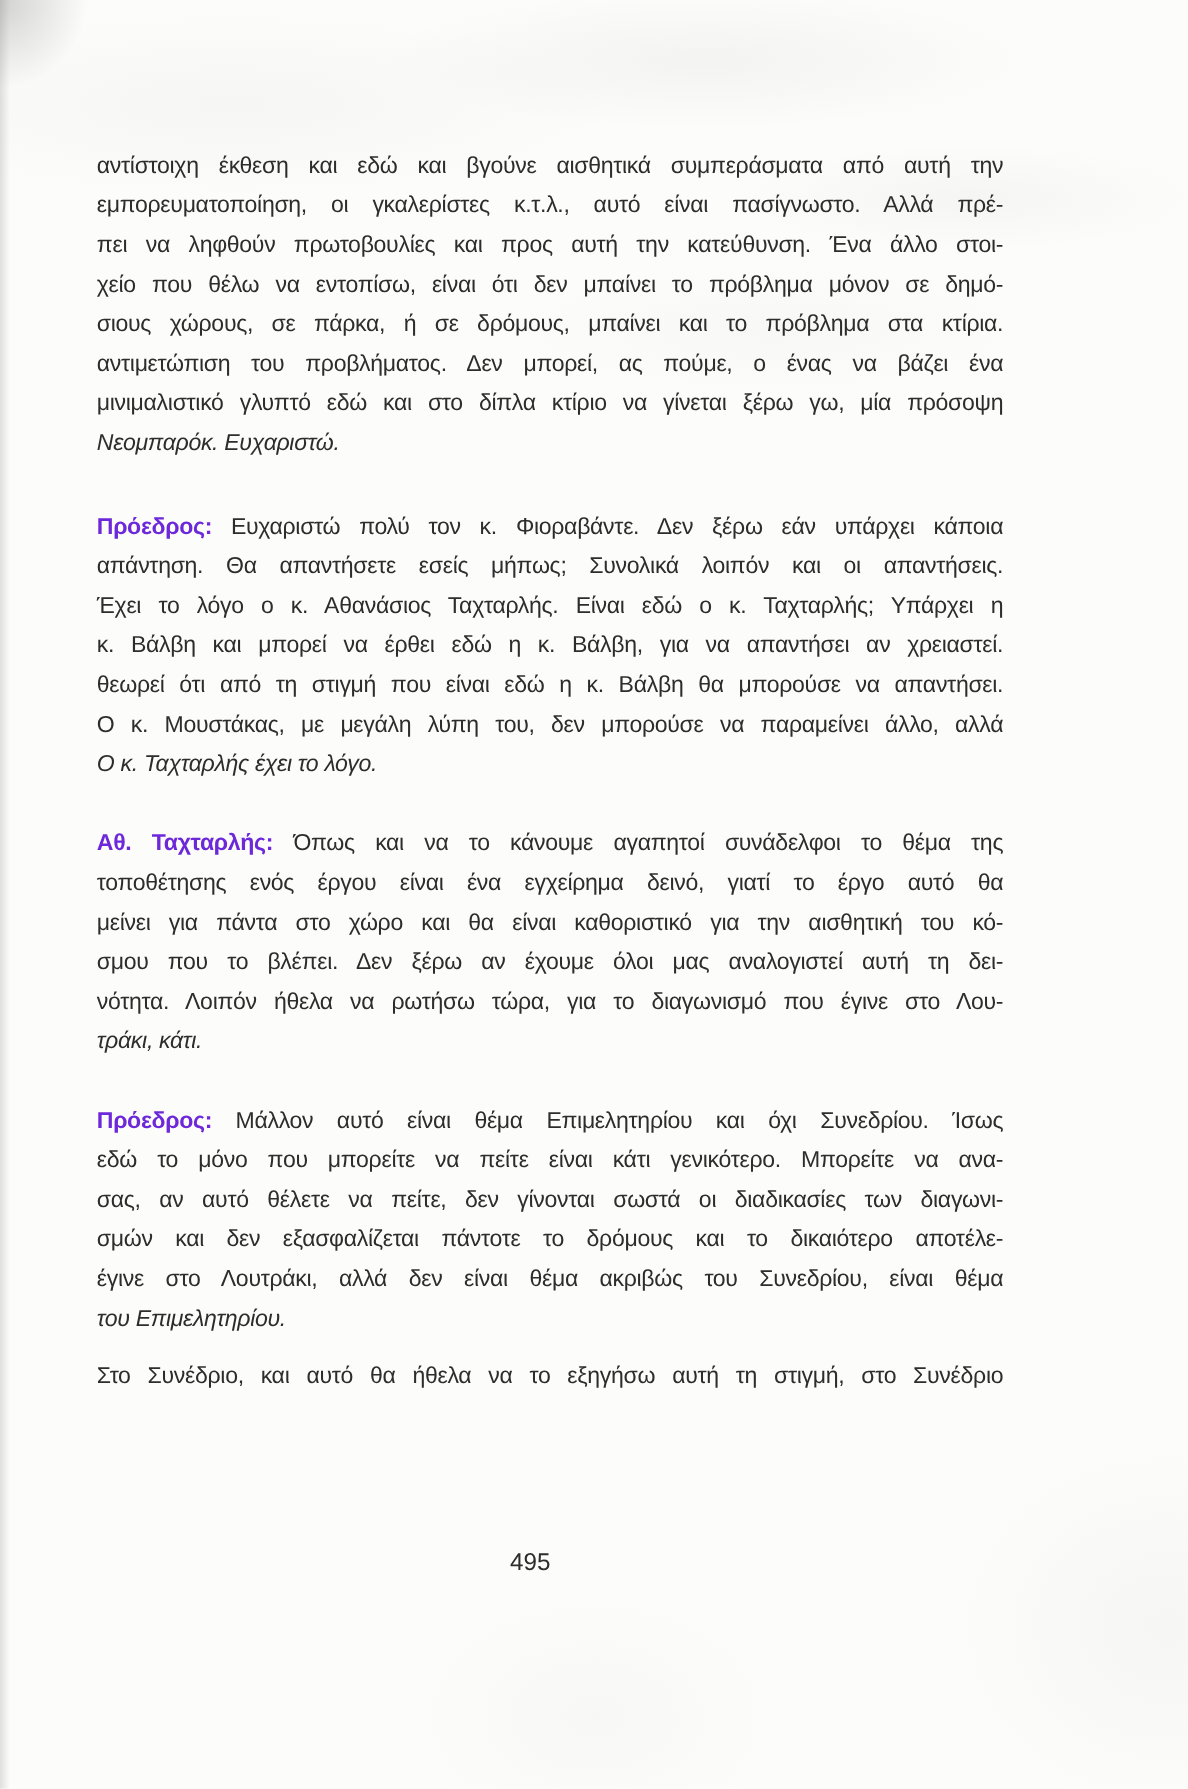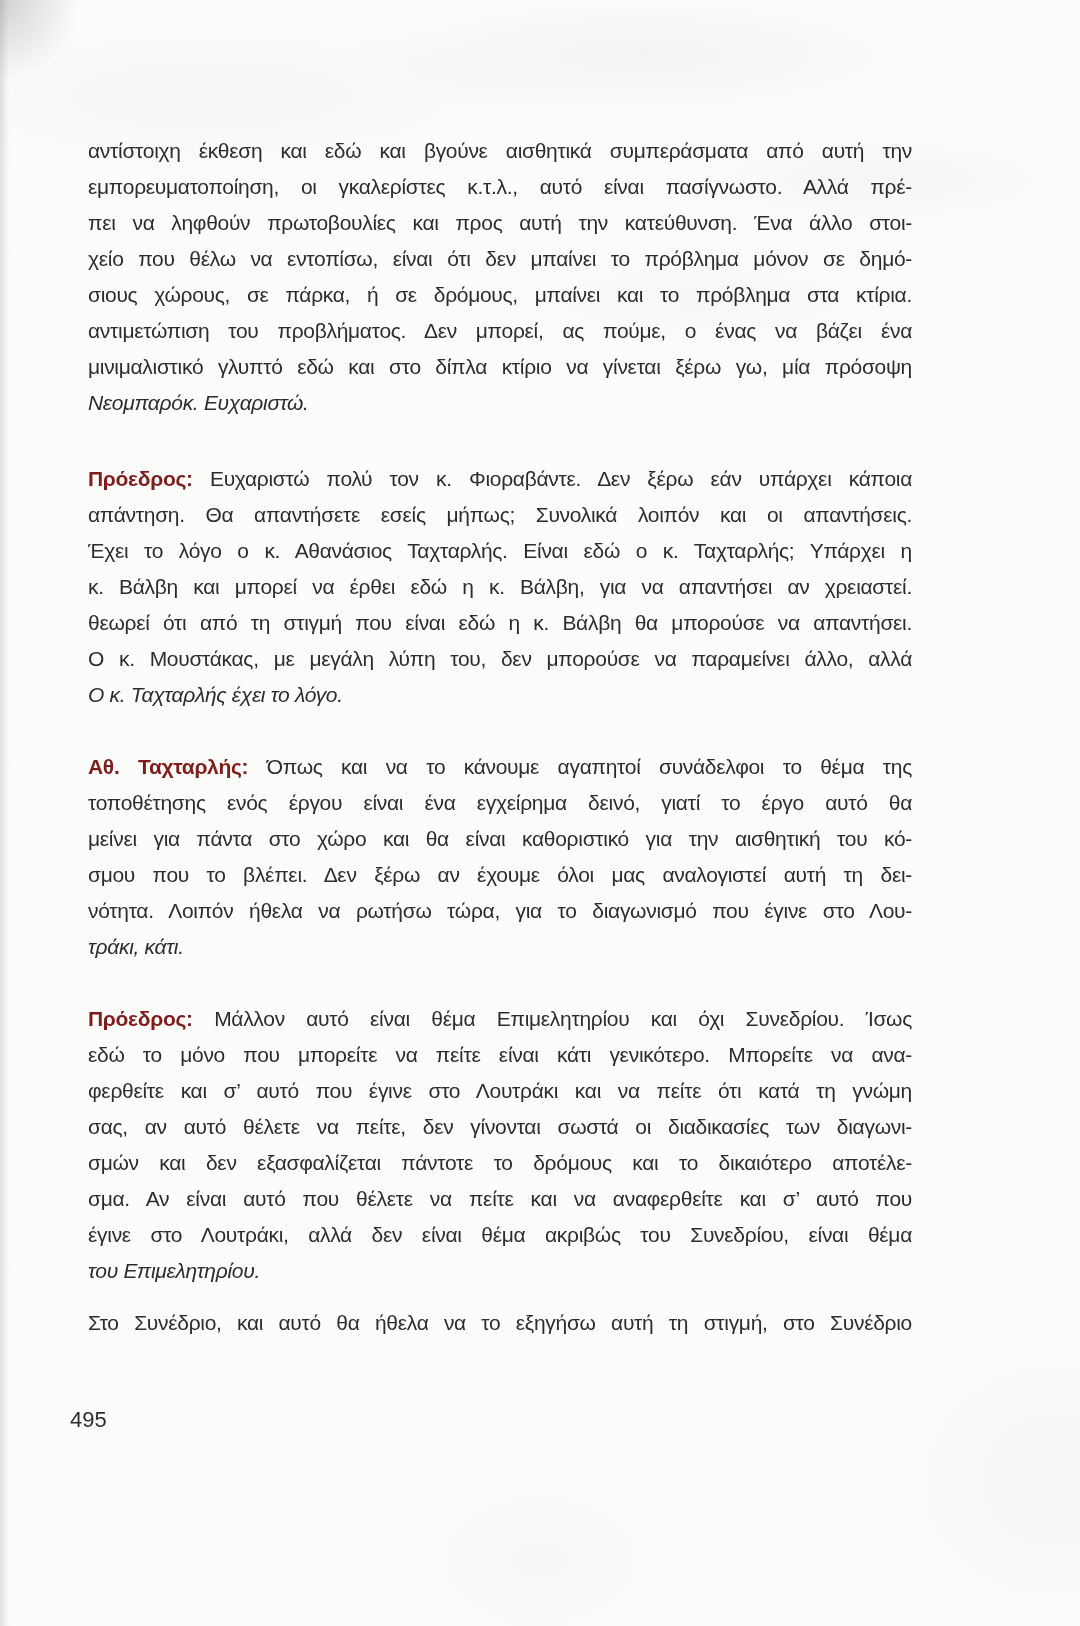--- a/index.html
+++ b/index.html
@@ -25,24 +25,24 @@
   .para{margin:0;}
   .gap-lg{margin-top:40px;}
   .gap-md{margin-top:36px;}
   .gap-sm{margin-top:6px;}
   .line{
     font-size:21px;line-height:36px;letter-spacing:-0.3px;
     white-space:nowrap;
     text-align:justify;text-align-last:justify;
   }
   .line.end{text-align-last:left;font-style:italic;}
-  .speaker{font-weight:bold;color:#7f1d1d;}
+  .speaker{font-weight:bold;color:#6d28d9;}
   .page-number{
     position:absolute;left:70px;top:1405px;width:824px;
-    text-align:left;font-size:22px;line-height:30px;letter-spacing:0;
+    text-align:center;font-size:22px;line-height:30px;letter-spacing:0;
   }
 </style>
 </head>
 <body>
 
 <div class="scan-noise"></div>
 
 <main class="text-block">
 
   <p class="para">
@@ -75,24 +75,22 @@
     <div class="line">μείνει για πάντα στο χώρο και θα είναι καθοριστικό για την αισθητική του κό-</div>
     <div class="line">σμου που το βλέπει. Δεν ξέρω αν έχουμε όλοι μας αναλογιστεί αυτή τη δει-</div>
     <div class="line">νότητα. Λοιπόν ήθελα να ρωτήσω τώρα, για το διαγωνισμό που έγινε στο Λου-</div>
     <div class="line end">τράκι, κάτι.</div>
   <p></p>
 
   <p class="para gap-md">
     </p>
     <div class="line"><b class="speaker">Πρόεδρος:</b> <span>Μάλλον αυτό είναι θέμα Επιμελητηρίου και όχι Συνεδρίου. Ίσως</span></div>
     <div class="line">εδώ το μόνο που μπορείτε να πείτε είναι κάτι γενικότερο. Μπορείτε να ανα-</div>
-    <div class="line">φερθείτε και σ’ αυτό που έγινε στο Λουτράκι και να πείτε ότι κατά τη γνώμη</div>
     <div class="line">σας, αν αυτό θέλετε να πείτε, δεν γίνονται σωστά οι διαδικασίες των διαγωνι-</div>
     <div class="line">σμών και δεν εξασφαλίζεται πάντοτε το δρόμους και το δικαιότερο αποτέλε-</div>
-    <div class="line">σμα. Αν είναι αυτό που θέλετε να πείτε και να αναφερθείτε και σ’ αυτό που</div>
     <div class="line">έγινε στο Λουτράκι, αλλά δεν είναι θέμα ακριβώς του Συνεδρίου, είναι θέμα</div>
     <div class="line end">του Επιμελητηρίου.</div>
   <p></p>
 
   <p class="para gap-sm">
     </p>
     <div class="line">Στο Συνέδριο, και αυτό θα ήθελα να το εξηγήσω αυτή τη στιγμή, στο Συνέδριο</div>
   <p></p>
 
 </main>

